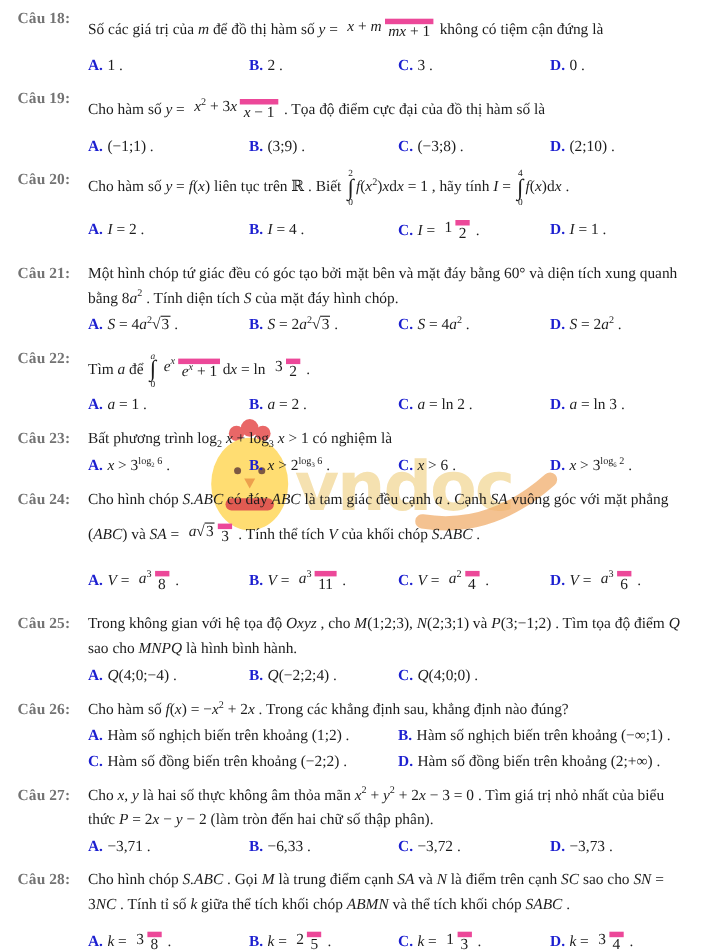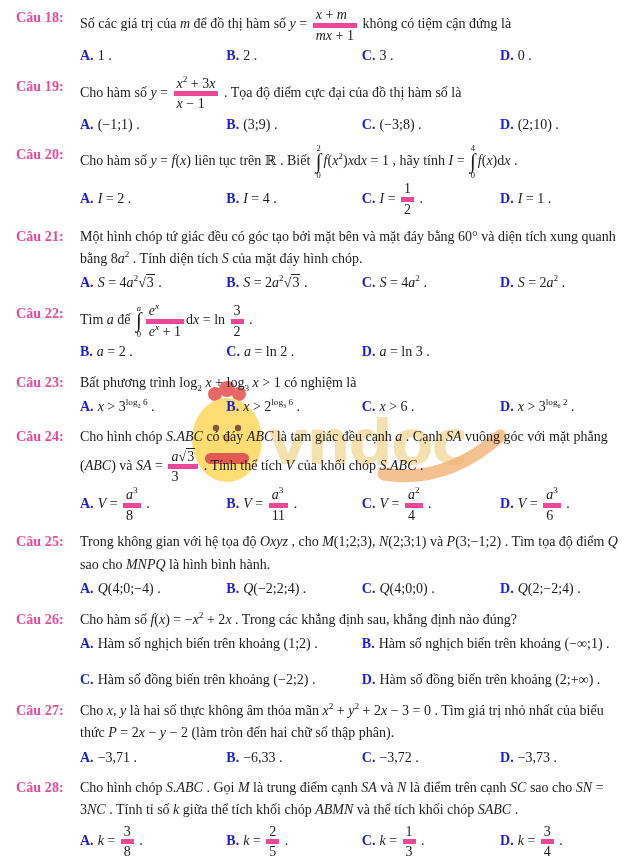--- a/index.html
+++ b/index.html
@@ -5,32 +5,32 @@
   html,body{margin:0;padding:0;}
   body{
     width:640px;height:864px;overflow:hidden;background:#ffffff;
     font-family:"Liberation Serif","DejaVu Serif",serif;
     font-size:14px;color:#1c1c1c;
   }
   .page{position:relative;width:640px;height:864px;box-sizing:border-box;padding:7px 18px 0 16px;}
   .watermark{position:absolute;left:188px;top:378px;z-index:0;}
   .qwrap{position:relative;z-index:1;}
   .question{display:flex;margin-bottom:8px;}
-  .qlabel{flex:none;width:64px;font-weight:bold;color:#ec4899;line-height:1.6;letter-spacing:.1px;}
+  .qlabel{flex:none;width:64px;font-weight:bold;color:#737373;line-height:1.6;letter-spacing:.1px;}
   .qcontent{flex:1;min-width:0;}
   .qbody{line-height:1.6;}
   .options{display:grid;margin-top:2px;line-height:1.6;align-items:center;}
   .cols4{grid-template-columns:27% 25% 25.5% 22.5%;}
-  .cols2{grid-template-columns:52% 48%;row-gap:14px;}
+  .cols2{grid-template-columns:52% 48%;row-gap:1px;}
   .option{white-space:nowrap;}
   .oletter{font-weight:bold;color:#1c1fd0;margin-right:4px;}
   .mvar{font-style:italic;}
   sup,sub{font-size:0.66em;line-height:0;}
-  .frac{display:inline-flex;flex-direction:column;text-align:left;vertical-align:middle;
-        margin:0 2px;line-height:1.12;}
+  .frac{display:inline-flex;text-align:right;vertical-align:middle;
+        margin:10px 2px;line-height:1.12;}
   .frac .num,.frac .den{padding:0 3px;}
   .frac .den{border-top:5px solid #ec4899;}
   .intg{display:inline-flex;flex-direction:column;align-items:center;vertical-align:middle;
         margin:0 2px;line-height:1;}
   .intg .lim{font-size:8.5px;line-height:1;}
   .intg .isign{font-size:21px;line-height:.85;}
   .sqrt{white-space:nowrap;}
   .sqrt .rad{border-top:1px solid #222;padding:0 1px;}
 </style>
 </head>
@@ -127,20 +127,21 @@
               <span class="isign">∫</span>
               <span class="lim">0</span>
             </span><span class="frac">
               <span class="num"><span class="mvar">e</span><sup><span class="mvar">x</span></sup></span>
               <span class="den"><span class="mvar">e</span><sup><span class="mvar">x</span></sup> + 1</span>
             </span>d<span class="mvar">x</span> = ln <span class="frac">
               <span class="num">3</span>
               <span class="den">2</span>
             </span> .</div>
           <div class="options cols4">
+            <div class="option"><span class="oletter">A.</span><span class="ocontent"><span class="mvar">a</span> = 1 .</span></div>
             <div class="option"><span class="oletter">B.</span><span class="ocontent"><span class="mvar">a</span> = 2 .</span></div>
             <div class="option"><span class="oletter">C.</span><span class="ocontent"><span class="mvar">a</span> = ln 2 .</span></div>
             <div class="option"><span class="oletter">D.</span><span class="ocontent"><span class="mvar">a</span> = ln 3 .</span></div>
           </div>
         </div>
       </div>
       <div class="question">
         <div class="qlabel">Câu 23:</div>
         <div class="qcontent">
           <div class="qbody">Bất phương trình log<sub>2</sub> <span class="mvar">x</span> + log<sub>3</sub> <span class="mvar">x</span> &gt; 1 có nghiệm là</div>
@@ -180,21 +181,20 @@
         </div>
       </div>
       <div class="question">
         <div class="qlabel">Câu 25:</div>
         <div class="qcontent">
           <div class="qbody">Trong không gian với hệ tọa độ <span class="mvar">Oxyz</span> , cho <span class="mvar">M</span>(1;2;3), <span class="mvar">N</span>(2;3;1) và <span class="mvar">P</span>(3;−1;2) . Tìm tọa độ điểm <span class="mvar">Q</span> sao cho <span class="mvar">MNPQ</span> là hình bình hành.</div>
           <div class="options cols4">
             <div class="option"><span class="oletter">A.</span><span class="ocontent"><span class="mvar">Q</span>(4;0;−4) .</span></div>
             <div class="option"><span class="oletter">B.</span><span class="ocontent"><span class="mvar">Q</span>(−2;2;4) .</span></div>
             <div class="option"><span class="oletter">C.</span><span class="ocontent"><span class="mvar">Q</span>(4;0;0) .</span></div>
-            <div class="option"><span class="oletter">D.</span><span class="ocontent"><span class="mvar">Q</span>(2;−2;4) .</span></div>
           </div>
         </div>
       </div>
       <div class="question">
         <div class="qlabel">Câu 26:</div>
         <div class="qcontent">
           <div class="qbody">Cho hàm số <span class="mvar">f</span>(<span class="mvar">x</span>) = −<span class="mvar">x</span><sup>2</sup> + 2<span class="mvar">x</span> . Trong các khẳng định sau, khẳng định nào đúng?</div>
           <div class="options cols2">
             <div class="option"><span class="oletter">A.</span><span class="ocontent">Hàm số nghịch biến trên khoảng (1;2) .</span></div>
             <div class="option"><span class="oletter">B.</span><span class="ocontent">Hàm số nghịch biến trên khoảng (−∞;1) .</span></div>

